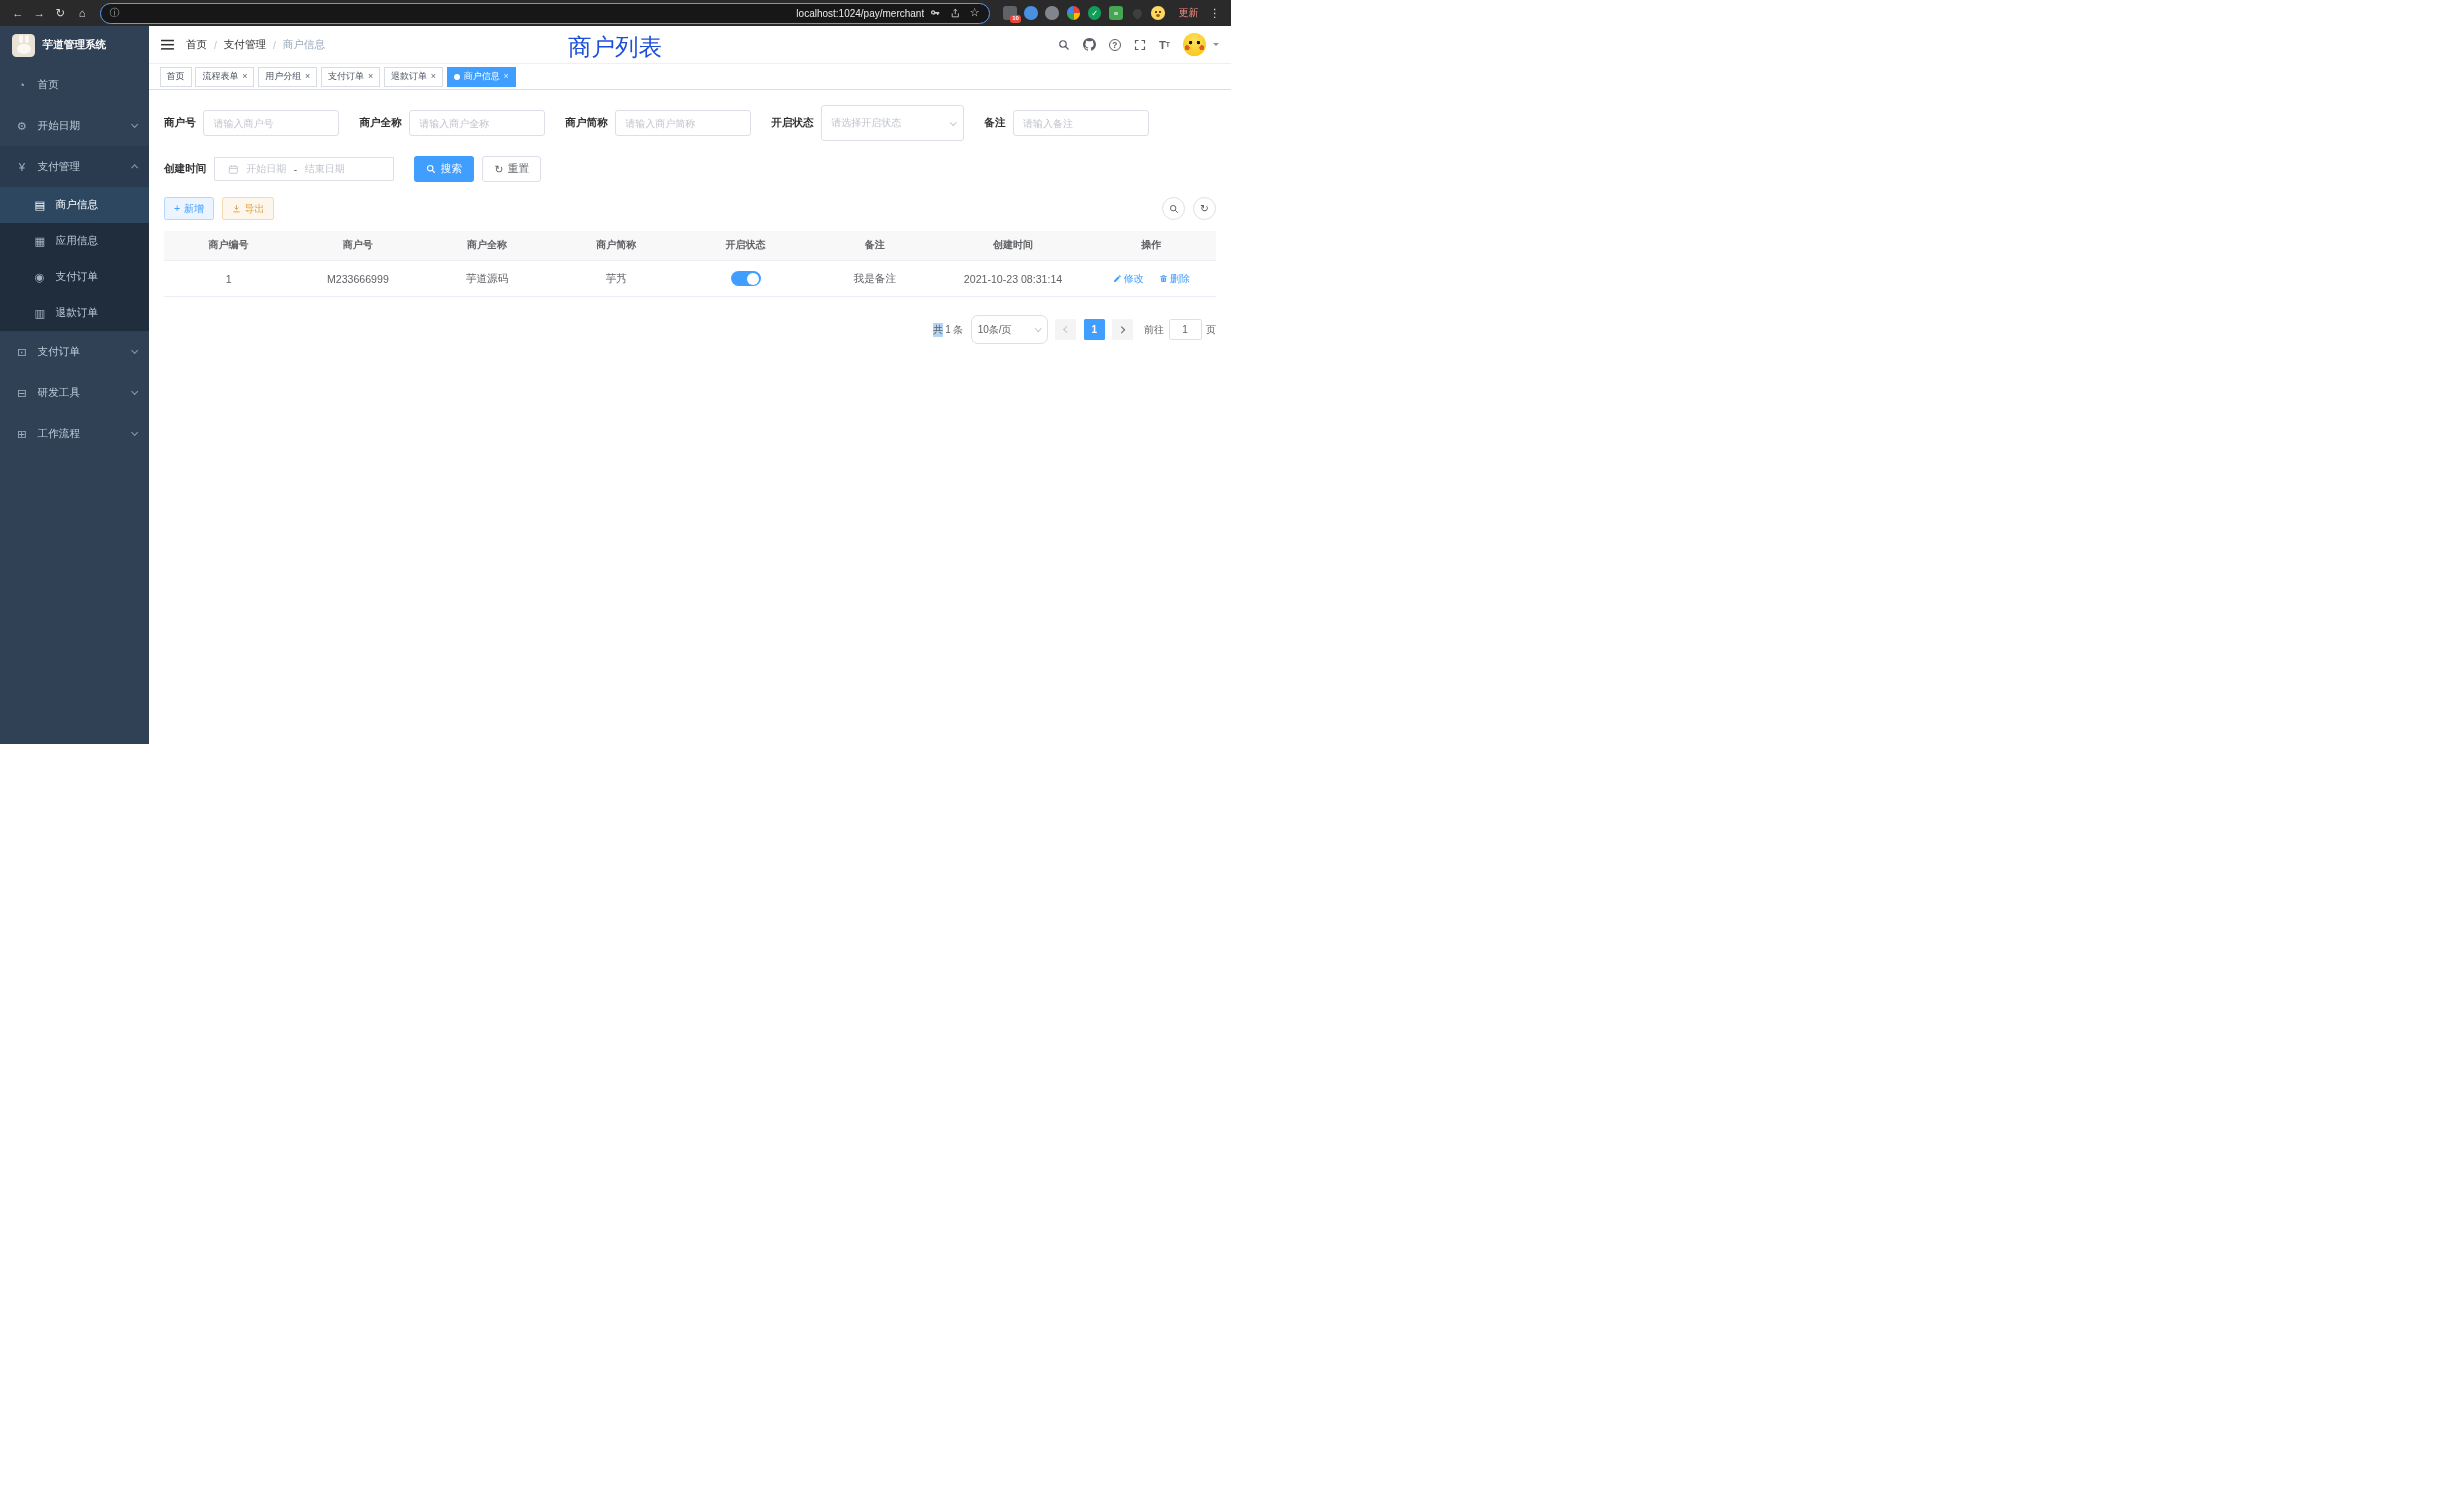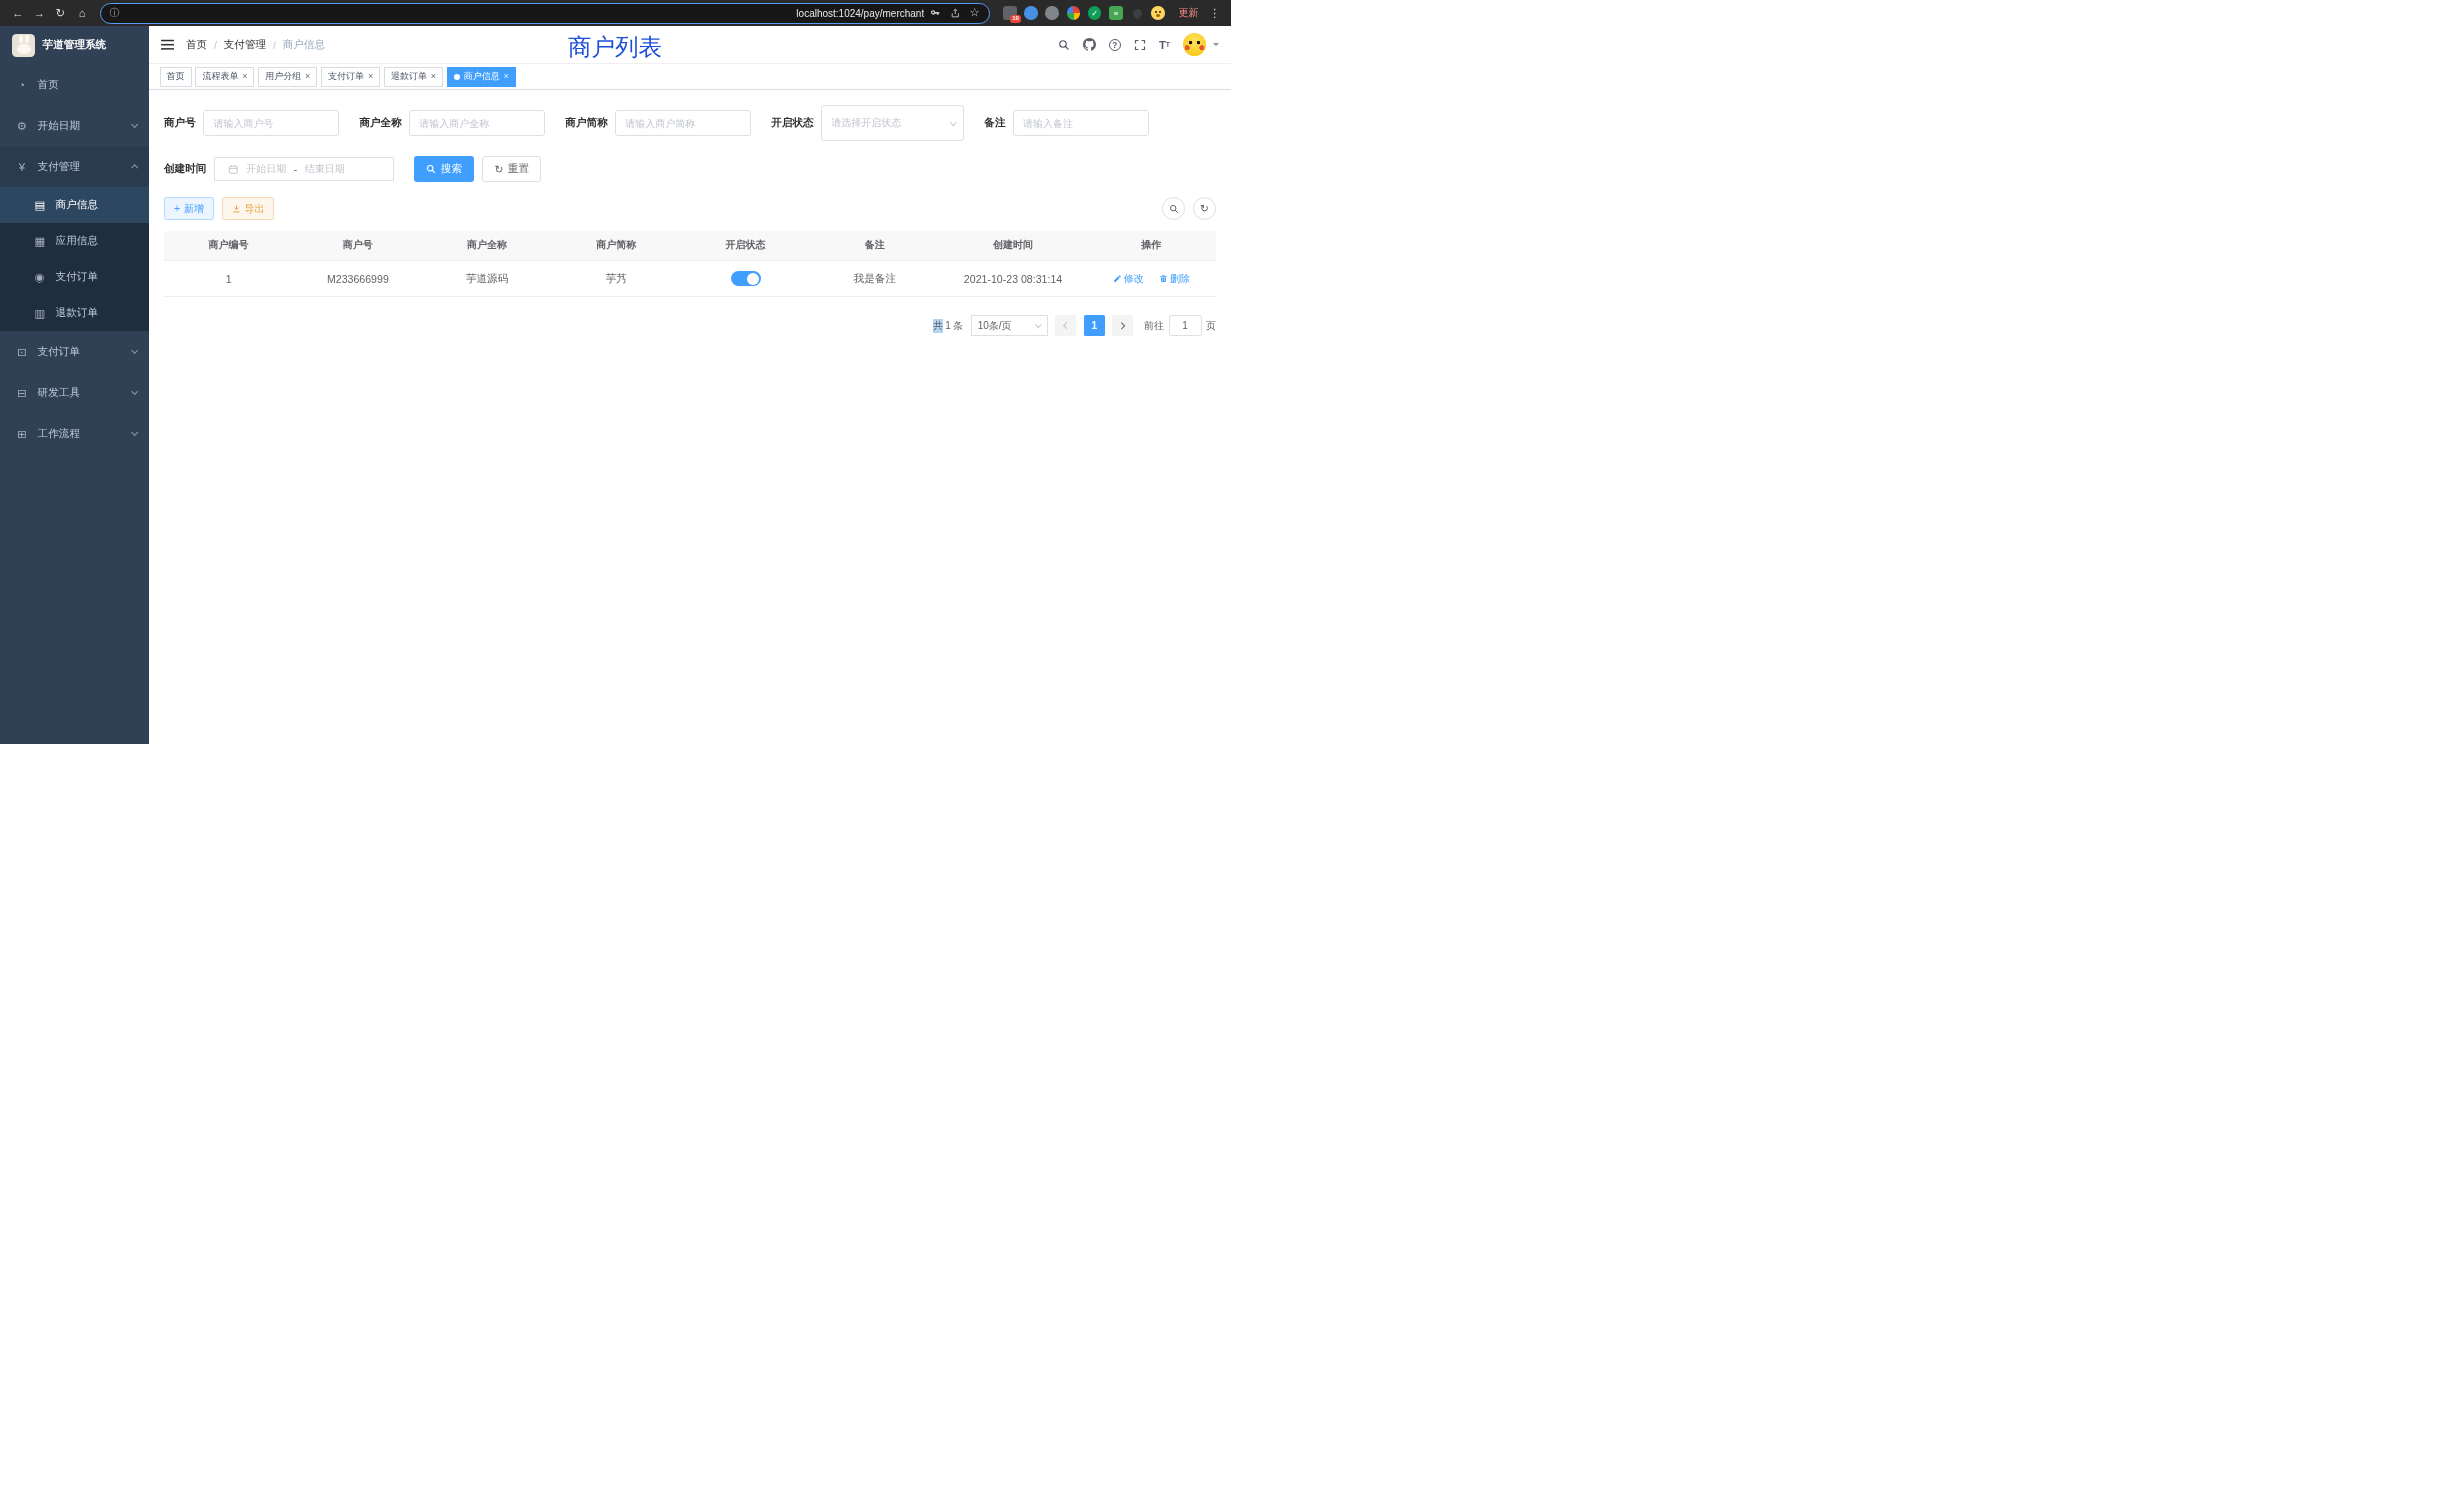--- a/index.html
+++ b/index.html
@@ -115,21 +115,21 @@
   table.grid th { background:#f8f8f9; height:30px; font-size:10px; font-weight:bold; color:#606266; text-align:center; border-bottom:0.8px solid #ebeef5; }
   table.grid td { height:36px; font-size:10.6px; color:#606266; text-align:center; border-bottom:0.8px solid #ebeef5; }
   .toggle { display:inline-block; width:30px; height:15px; border-radius:7.6px; background:#409eff; position:relative; cursor:pointer; vertical-align:middle; }
   .toggle .knob { position:absolute; top:1.5px; right:1.5px; width:12px; height:12px; border-radius:50%; background:#fff; }
   .op-link { color:#409eff; font-size:10px; display:inline-flex; align-items:center; gap:2.3px; margin:0 6px; cursor:pointer; }
 
   
   .pager { display:flex; align-items:center; justify-content:flex-end; margin-top:18px; font-size:10px; color:#606266; gap:7.6px; }
   .total-text { display:flex; align-items:center; gap:2.3px; }
   .text-selected { background:#b5d3f2; }
-  .size-select { width:77px; height:21px; border:0.8px solid #dcdfe6; border-radius:0; display:flex; align-items:center; justify-content:space-between; padding:8px 6px; cursor:pointer; background:#fff; }
+  .size-select { width:77px; height:29px; border:0.8px solid #dcdfe6; border-radius:7px; display:flex; align-items:center; justify-content:space-between; padding:8px 6px; cursor:pointer; background:#fff; }
   .pg-btn { width:21px; height:21px; border-radius:1.5px; background:#f4f4f5; display:flex; align-items:center; justify-content:center; cursor:pointer; }
   .pg-chev { width:5.3px; height:5.3px; border-left:1.1px solid currentColor; border-bottom:1.1px solid currentColor; }
   .pg-prev { color:#c0c4cc; } .pg-prev .pg-chev { transform:rotate(45deg); margin-left:2.3px; }
   .pg-next { color:#606266; } .pg-next .pg-chev { transform:rotate(-135deg); margin-right:2.3px; }
   .pg-page { width:21px; height:21px; border-radius:1.5px; background:#409eff; color:#fff; font-weight:bold; display:flex; align-items:center; justify-content:center; cursor:pointer; }
   .goto { display:flex; align-items:center; gap:4.5px; margin-left:3px; }
   .goto-input { width:33px; height:21px; border:0.8px solid #dcdfe6; border-radius:2.3px; text-align:center; font-size:10px; color:#606266; outline:none; }
 </style>
 </head>
 <body>

